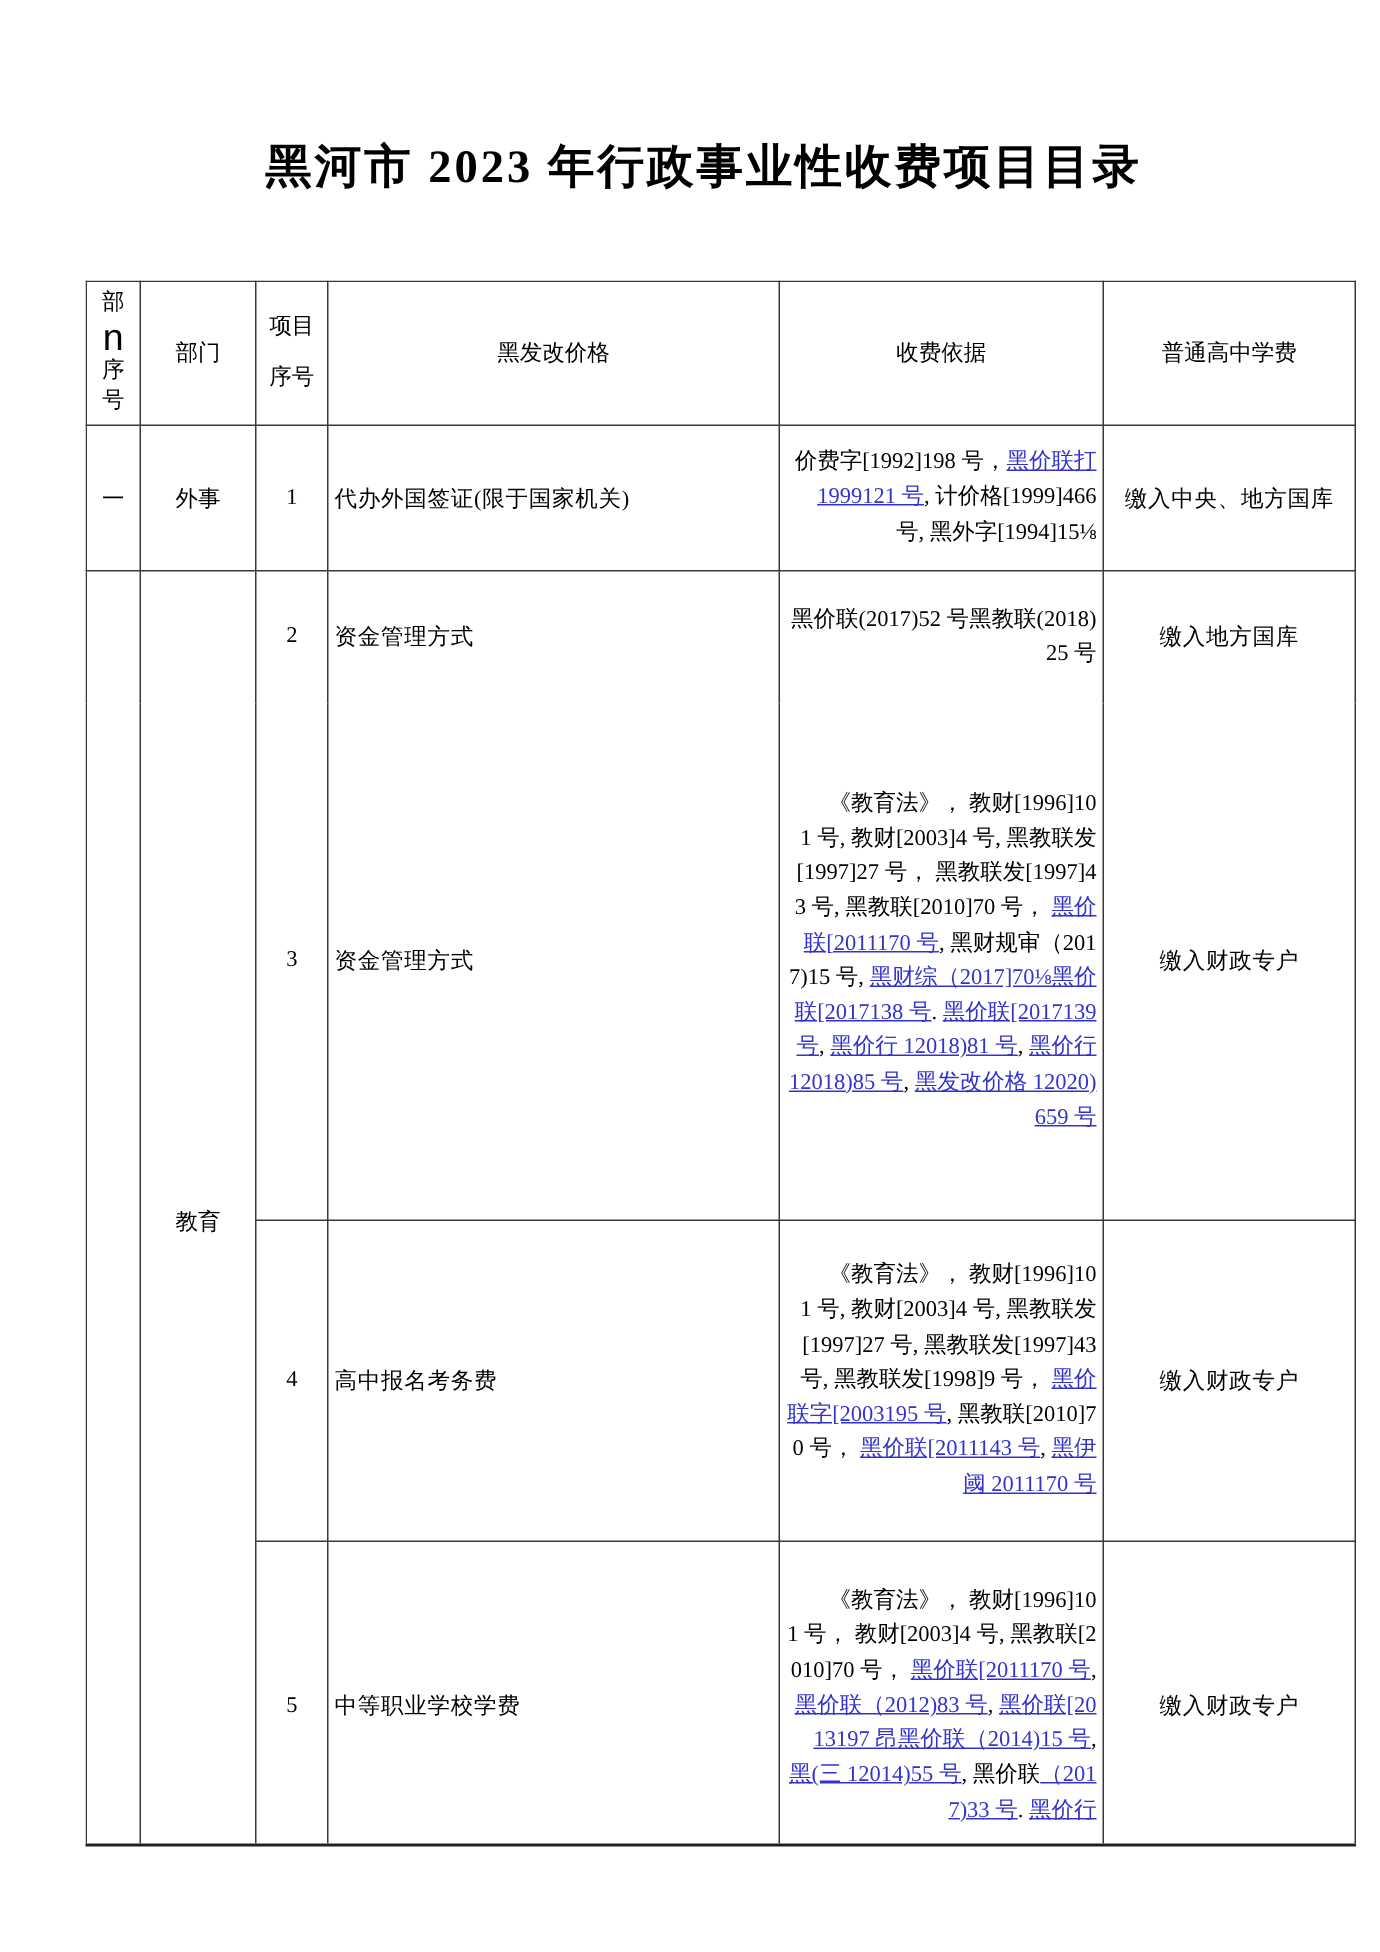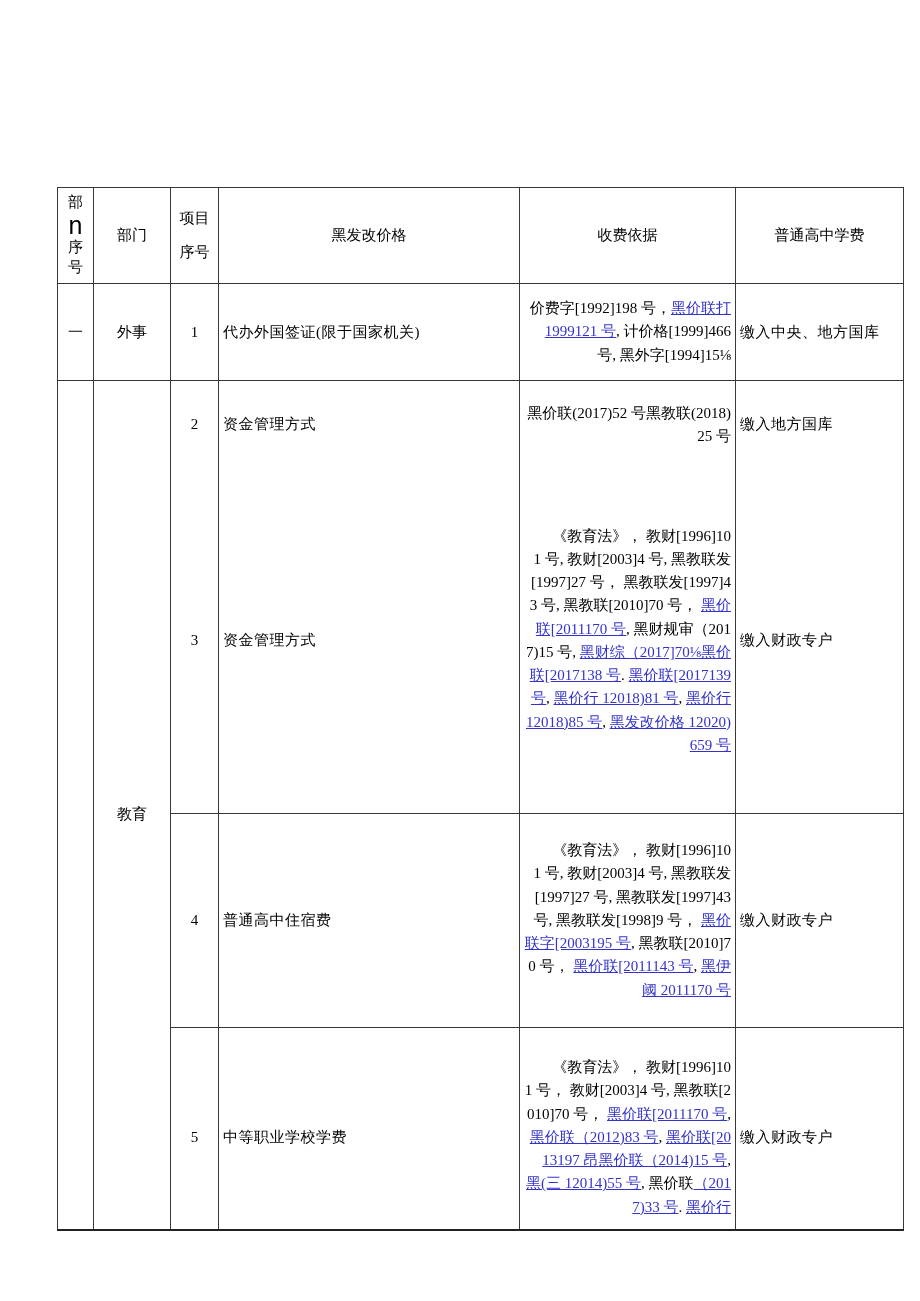--- a/index.html
+++ b/index.html
@@ -24,36 +24,37 @@
     font-weight:normal;overflow:hidden;
   }
   table.fee th{text-align:center;font-size:15px;}
   td.c{text-align:center;}
   td.item{text-align:left;padding-left:5px;letter-spacing:0.5px;}
   td.basis{
     vertical-align:top;line-height:1.55;text-align:right;
     padding:3px 5px 3px 5px;word-break:break-all;
   }
   td.basis.mid{vertical-align:middle;}
-  td.mg{text-align:left;padding:2px 2px 2px 3px;letter-spacing:0.5px;margin-left:16px;}
+  td.mg{text-align:center;padding:2px 2px 2px 3px;letter-spacing:0.5px;margin-left:16px;}
   .indent{text-indent:1.6em;}
   a.doc-link{color:var(--link,#3333cc);text-decoration:underline;cursor:pointer;}
   tr.no-bb>td{border-bottom:none;}
   tr.no-bt>td{border-top:none;}
   .hdr-stack{display:flex;flex-direction:column;align-items:center;line-height:1.32;}
   .hdr-stack .latin-n{
     font-size:25px;line-height:1.0;font-family:"Liberation Sans",sans-serif;
   }
   .hdr-stack.spread span + span{margin-top:14px;}
 </style>
 </head>
 <body>
 
 <div class="page">
 
+  <h1 class="title">黑河市 2023 年行政事业性收费项目目录</h1>
 
   <div class="table-clip">
     <table class="fee">
       <colgroup>
         <col style="width:36px">
           <col style="width:77px">
           <col style="width:48px">
         <col style="width:301px">
           <col style="width:216px">
           <col style="width:168px">
@@ -104,21 +105,21 @@
           <tr class="no-bt" style="height: 345px;">
             <td class="c">3</td>
             <td class="item">资金管理方式</td>
             <td class="basis">
               <div class="indent"><span>《教育法》， 教财[1996]101 号, 教财[2003]4 号, 黑教联发[1997]27 号， 黑教联发[1997]43 号, 黑教联[2010]70 号， </span><a class="doc-link">黑价联[2011170 号</a><span>, 黑财规审（2017)15 号, </span><a class="doc-link">黑财综（2017]70⅛黑价联[2017138 号</a><span>. </span><a class="doc-link">黑价联[2017139 号</a><span>, </span><a class="doc-link">黑价行 12018)81 号</a><span>, </span><a class="doc-link">黑价行 12018)85 号</a><span>, </span><a class="doc-link">黑发改价格 12020)659 号</a></div>
             </td>
             <td class="mg">缴入财政专户</td>
           </tr>
           <tr style="height: 214px;">
             <td class="c">4</td>
-            <td class="item">普通高中住宿费</td>
+            <td class="item">高中报名考务费</td>
             <td class="basis">
               <div class="indent"><span>《教育法》， 教财[1996]101 号, 教财[2003]4 号, 黑教联发[1997]27 号, 黑教联发[1997]43 号, 黑教联发[1998]9 号， </span><a class="doc-link">黑价联字[2003195 号</a><span>, 黑教联[2010]70 号， </span><a class="doc-link">黑价联[2011143 号</a><span>, </span><a class="doc-link">黑伊阈 2011170 号</a></div>
             </td>
             <td class="mg">缴入财政专户</td>
           </tr>
           <tr style="height: 220px;">
             <td class="c">5</td>
             <td class="item">中等职业学校学费</td>
             <td class="basis">
               <div class="indent"><span>《教育法》， 教财[1996]101 号， 教财[2003]4 号, 黑教联[2010]70 号， </span><a class="doc-link">黑价联[2011170 号</a><span>, </span><a class="doc-link">黑价联（2012)83 号</a><span>, </span><a class="doc-link">黑价联[2013197 昂</a><a class="doc-link">黑价联（2014)15 号</a><span>, </span><a class="doc-link">黑(三 12014)55 号</a><span>, 黑价联</span><a class="doc-link">（2017)33 号</a><span>. </span><a class="doc-link">黑价行</a></div>

